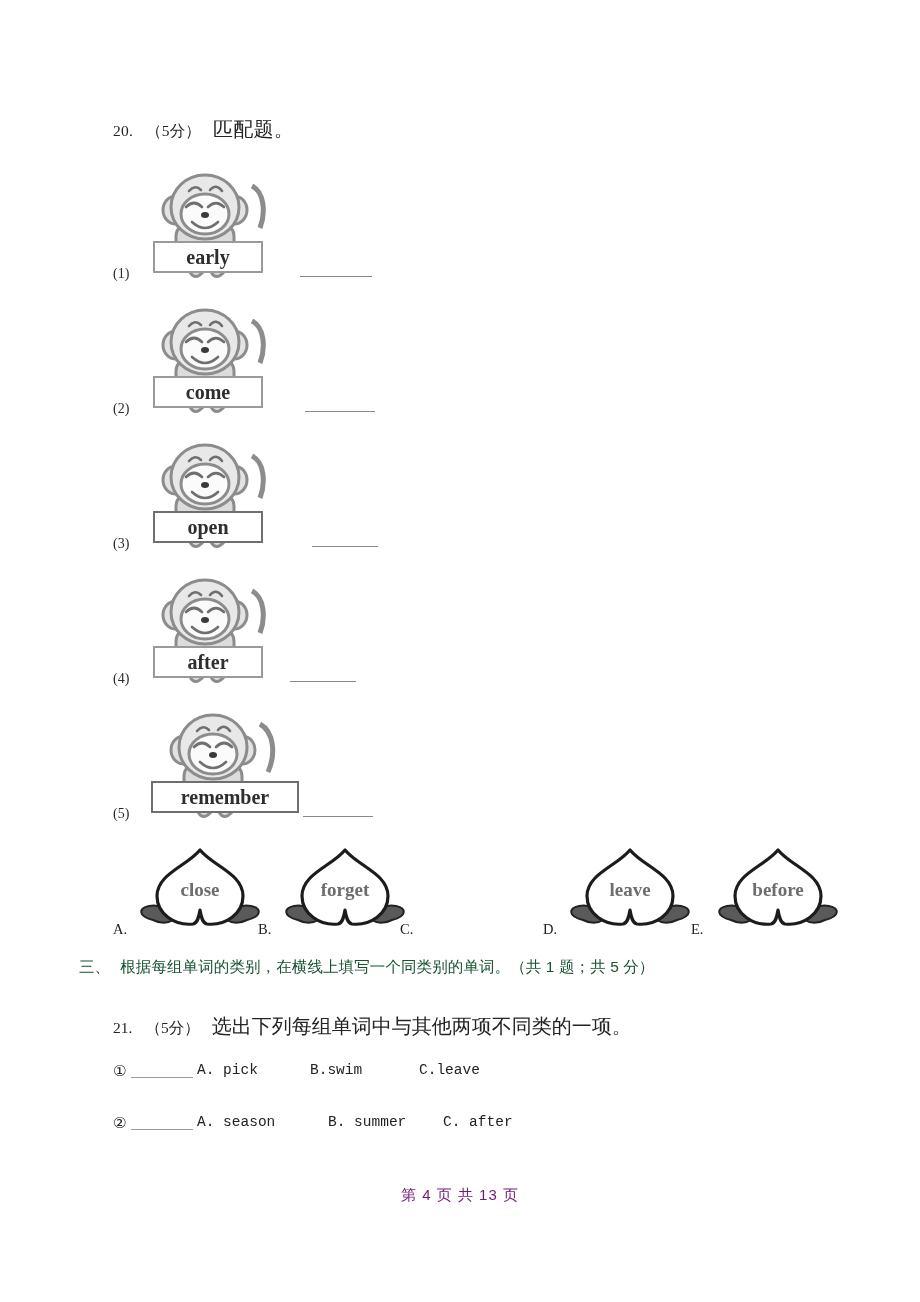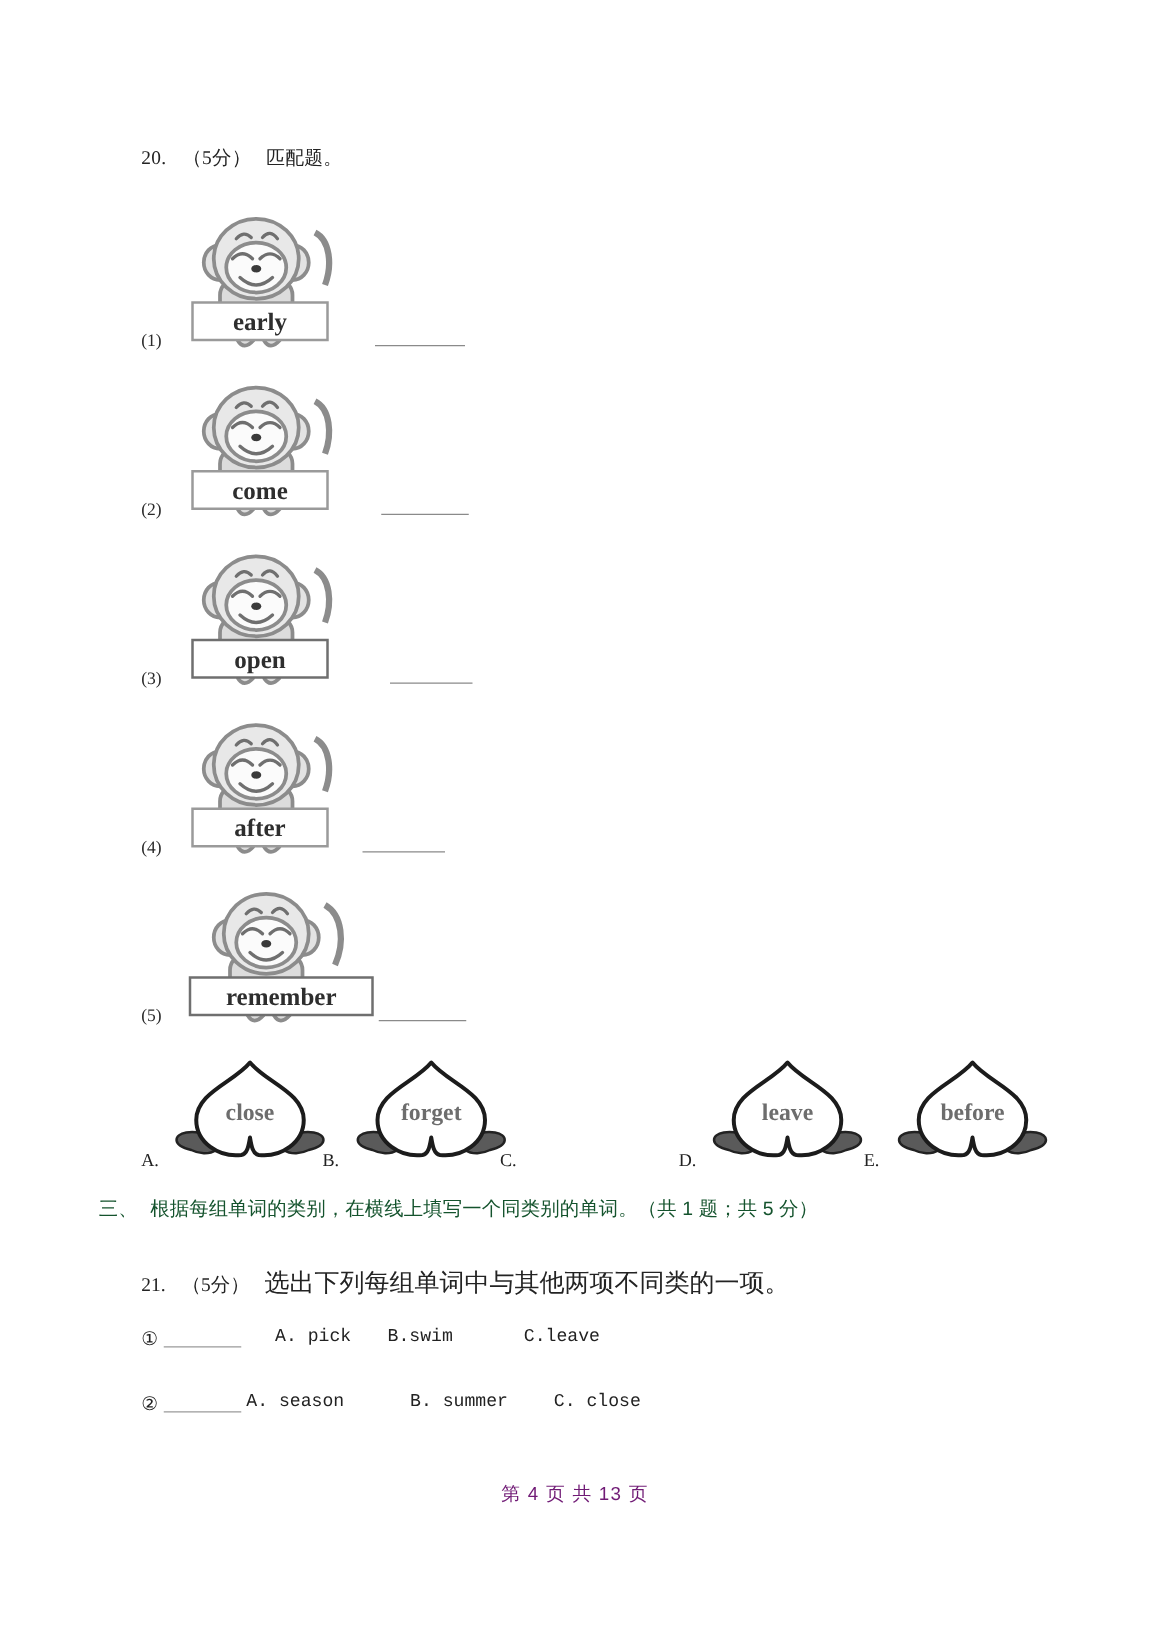--- a/index.html
+++ b/index.html
@@ -28,21 +28,21 @@
     position: absolute;
     left: 113px;
     top: 116px;
     font-size: 15.5px;
     letter-spacing: 0.2px;
     white-space: nowrap;
     color: #232323;
   }
   .q20-header .num { margin-right: 13px; }
   .q20-header .score { margin-right: 12px; }
-  .q20-header .cn { font-family: "Liberation Sans", "DejaVu Sans", sans-serif; font-size: 15px; }
+  .q20-header .cn { font-family: "Liberation Sans", "DejaVu Sans", sans-serif; font-size: 20px; }
 
   
   .match-list {
     position: absolute;
     left: 0;
     top: 155px;
     width: 920px;
   }
   .match-row {
     position: relative;
@@ -423,30 +423,30 @@
 
   <div class="q21-header">
     <span class="num">21.</span><span class="score">（5分）</span><span class="cn">选出下列每组单词中与其他两项不同类的一项。</span>
   </div>
 
   <div class="q21-items">
 
     <div class="q21-item">
       <span class="circ-num">①</span>
       <span class="blank"></span>
-      <span class="opt" style="left:197px;margin-left:23px;">A. pick</span>
+      <span class="opt" style="left:197px;">A. pick</span>
       <span class="opt" style="left:310px;">B.swim</span>
       <span class="opt" style="left:419px;">C.leave</span>
     </div>
 
     <div class="q21-item">
       <span class="circ-num">②</span>
       <span class="blank"></span>
       <span class="opt" style="left:197px;">A. season</span>
       <span class="opt" style="left:328px;">B. summer</span>
-      <span class="opt" style="left:443px;">C. close</span>
+      <span class="opt" style="left:443px;">C. after</span>
     </div>
 
   </div>
 
   <div class="footer">第 4 页 共 13 页</div>
 
 </div>
 
 </body></html>

